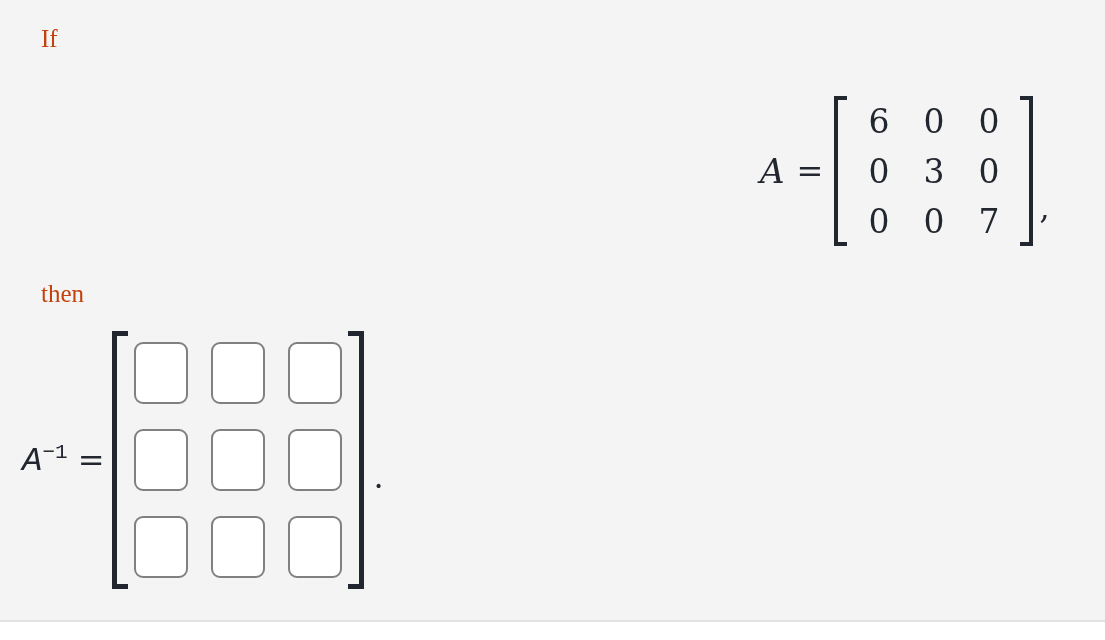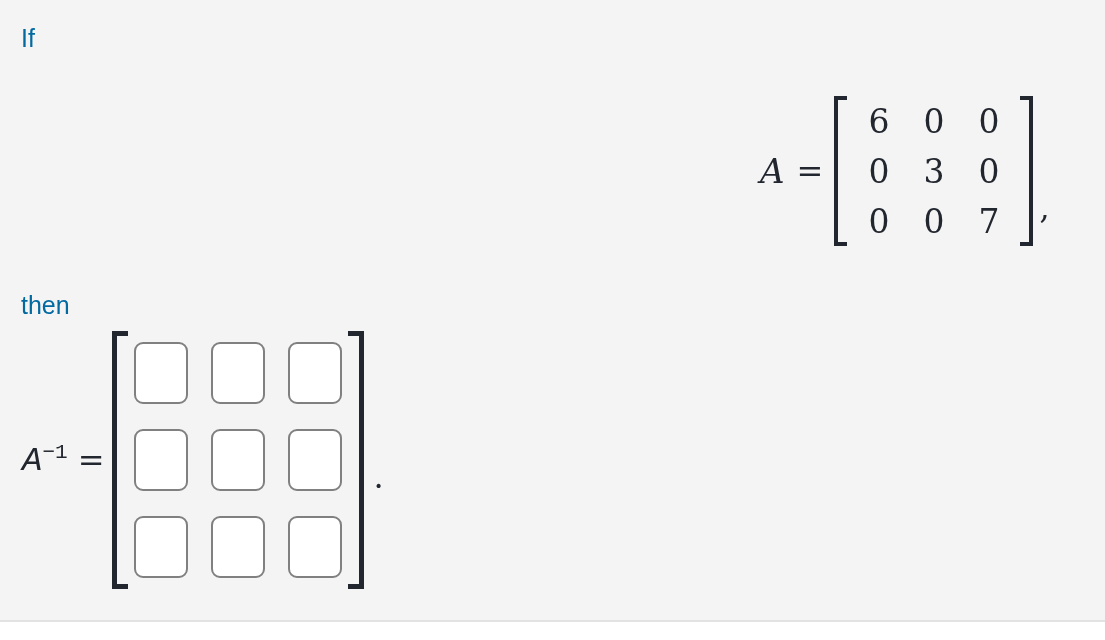--- a/index.html
+++ b/index.html
@@ -29,29 +29,30 @@
     width: 1105px;
     height: 622px;
     background: #f4f4f4;
     border-bottom: 2px solid #e3e3e3;
     box-sizing: border-box;
   }
 
   
   .prose {
     position: absolute;
-    font-family: Liberation Sans, sans-serif;
+    font-family: Liberation Serif, serif;
     font-size: 25px;
     font-weight: 400;
-    color: #0369a1;
+    color: #c2410c;
     line-height: 1;
     white-space: nowrap;
+    margin-left: 20px;
   }
   .prose-if   { left: 21px; top: 26px; }
-  .prose-then { left: 21px; top: 293px; }
+  .prose-then { left: 21px; top: 281px; }
 
   
   .given-row {
     position: absolute;
     left: 760px;
     top: 96px;
     display: flex;
     align-items: center;
     height: 150px;
   }

